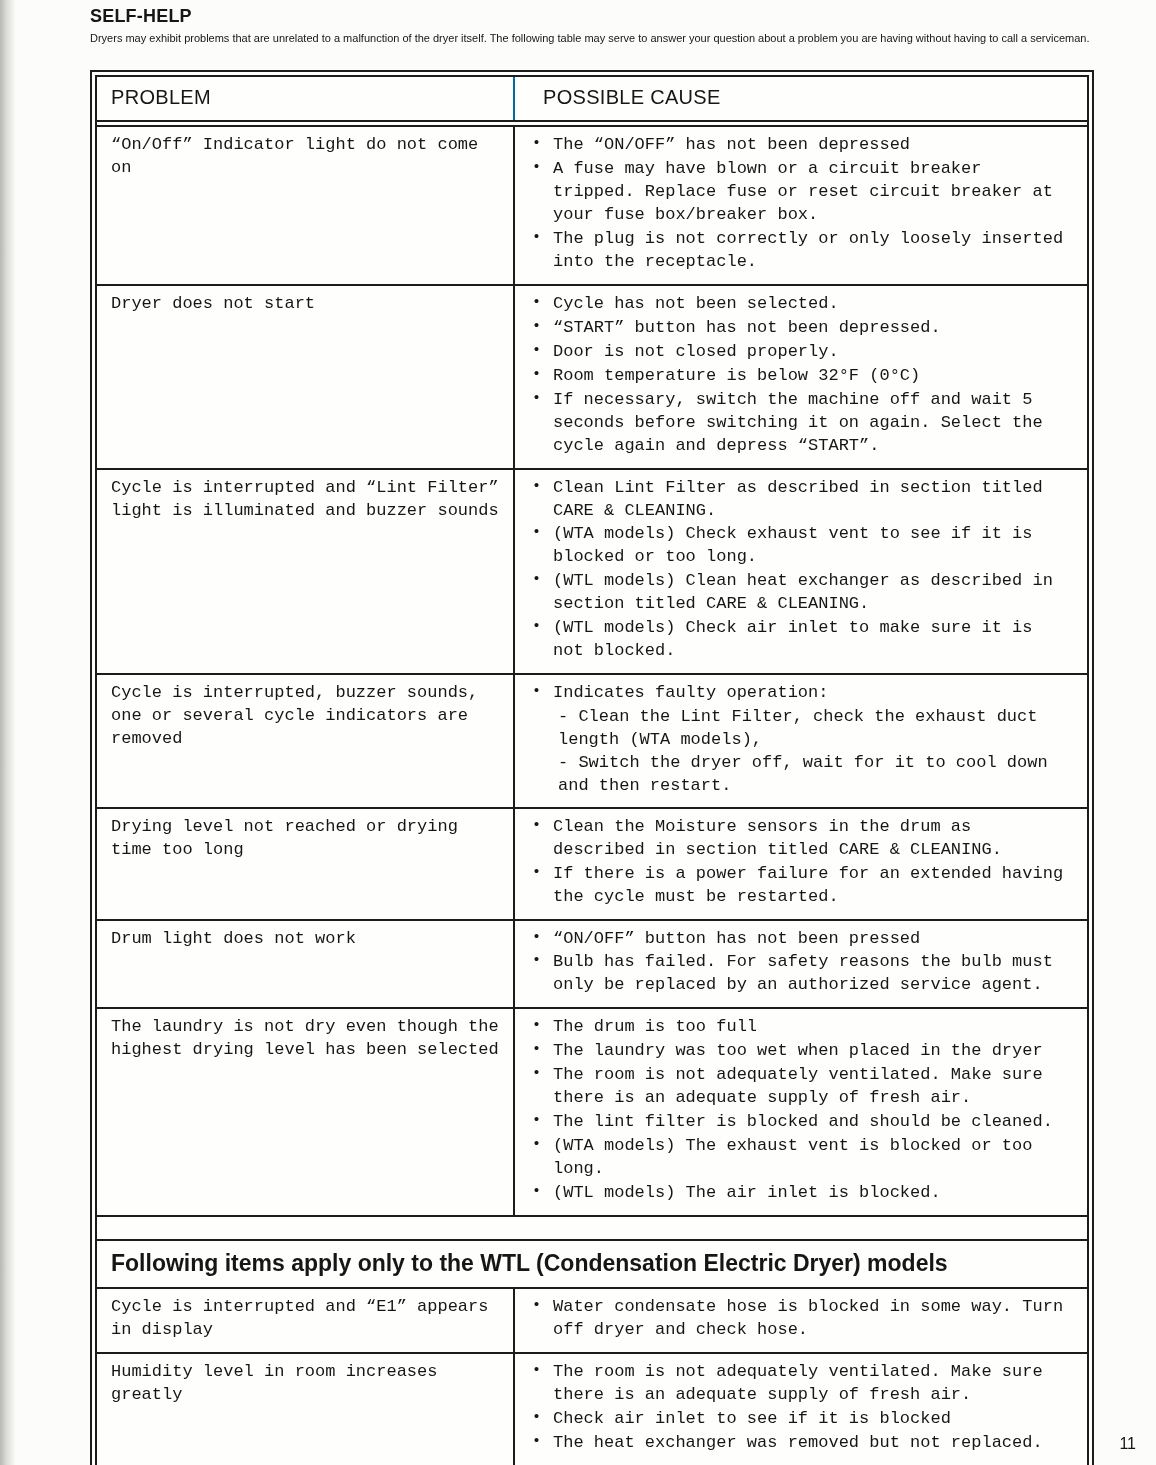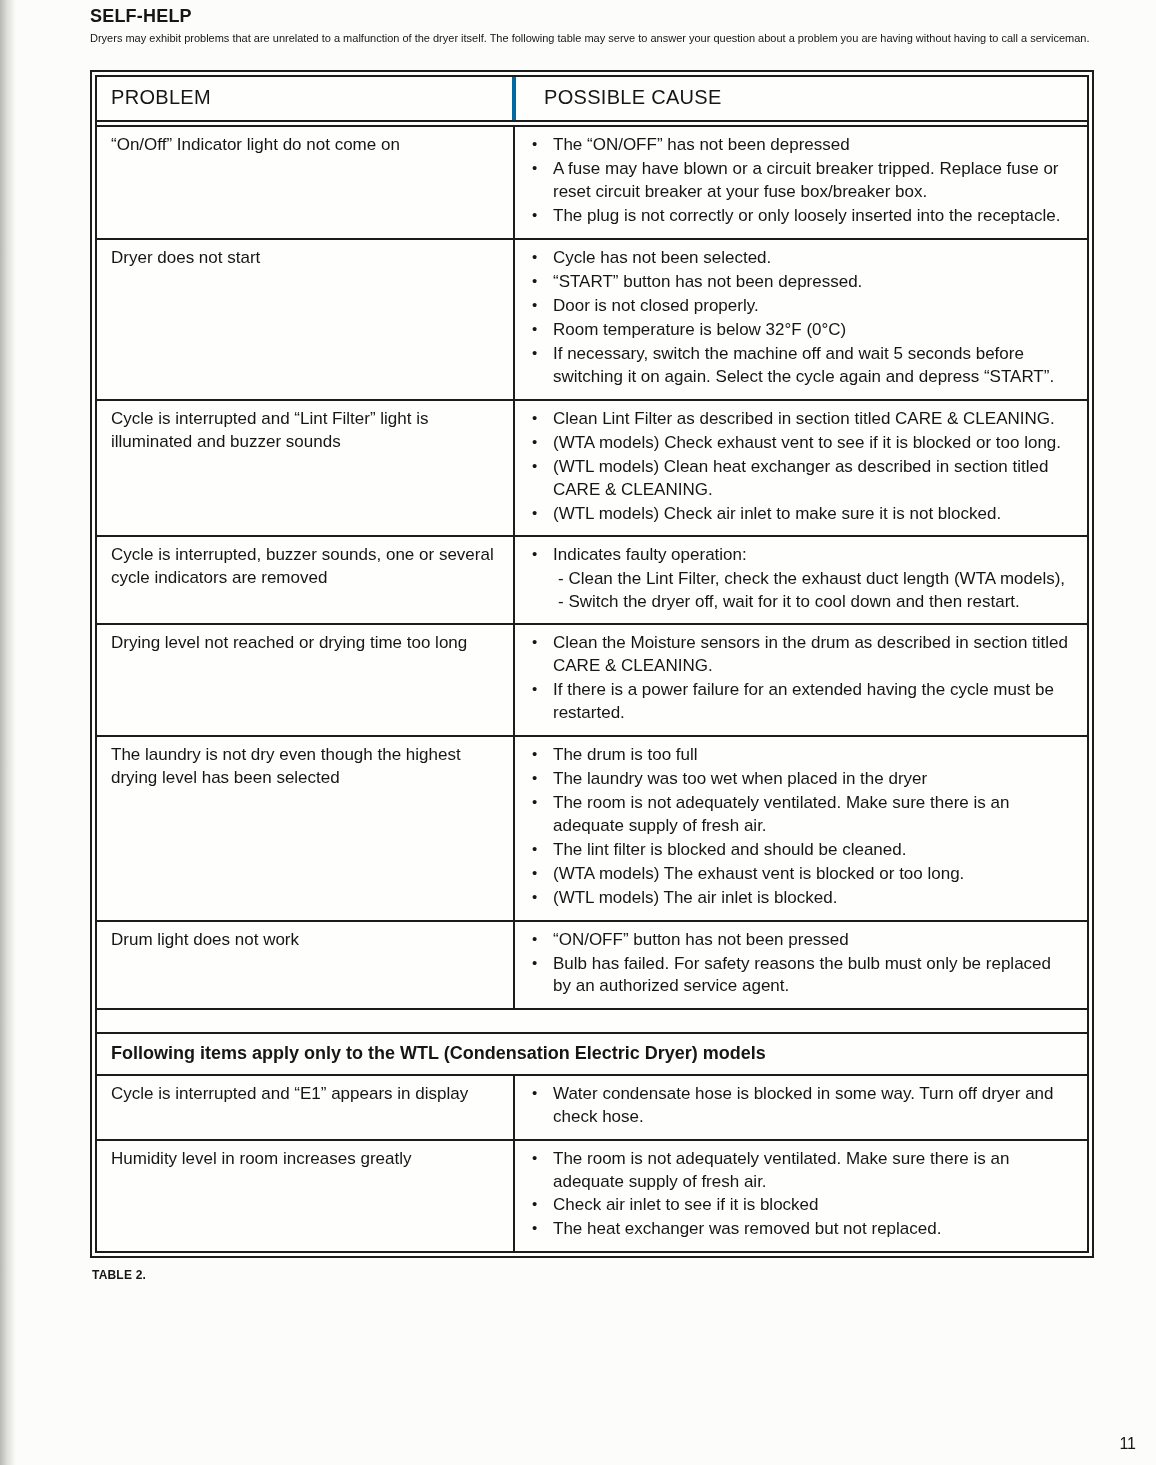--- a/index.html
+++ b/index.html
@@ -48,44 +48,44 @@
     table-layout: fixed;
   }
   table.help th {
     font-size: 20px;
     font-weight: normal;
     text-align: left;
     padding: 9px 12px 11px 14px;
     border-bottom: 7px double #1c1c1c;
     letter-spacing: 0.3px;
   }
-  table.help th.problem { width: 417px; border-right: 4px solid #0369a1; }
+  table.help th.problem { width: 417px; border-right: 2px solid #0369a1; }
   table.help th.cause { padding-left: 28px; }
   table.help td {
     vertical-align: top;
     font-size: 17px;
     line-height: 1.35;
     padding: 7px 12px 9px 14px;
   }
-  table.help tr.body-row td { border-top: 2px solid #1c1c1c; }
+  table.help tr.body-row td { border-top: 2px solid #1c1c1c; font-family: Liberation Mono, monospace; }
   table.help td.problem { border-right: 2px solid #1c1c1c; }
   table.help td.causes { padding-left: 12px; padding-right: 14px; }
   .bullet { display: flex; margin: 0 0 1px 0; }
   .bullet .marker { flex: 0 0 26px; width: 26px; padding-left: 5px; font-size: 15px; }
   .bullet .btext { flex: 1; }
   .subline { padding-left: 31px; }
   table.help tr.spacer-row td {
     border-top: 2px solid #1c1c1c;
     height: 24px;
     padding: 0;
   }
   table.help tr.section-row td {
     border-top: 2px solid #1c1c1c;
     font-weight: bold;
-    font-size: 18px;
+    font-size: 23px;
     padding: 7px 12px 8px 14px;
   }
   .caption {
     margin: 10px 0 0 2px;
     font-size: 12px;
     font-weight: bold;
     letter-spacing: 0.2px;
   }
   .page-number {
     position: absolute;
@@ -193,20 +193,33 @@
                 <span class="marker">•</span>
                 <span class="btext">Clean the Moisture sensors in the drum as described in section titled CARE &amp; CLEANING.</span>
               </div>
               <div class="bullet">
                 <span class="marker">•</span>
                 <span class="btext">If there is a power failure for an extended having the cycle must be restarted.</span>
               </div>
             </td>
           </tr>
           <tr class="body-row">
+            <td class="problem">Drum light does not work</td>
+            <td class="causes">
+              <div class="bullet">
+                <span class="marker">•</span>
+                <span class="btext">“ON/OFF” button has not been pressed</span>
+              </div>
+              <div class="bullet">
+                <span class="marker">•</span>
+                <span class="btext">Bulb has failed. For safety reasons the bulb must only be replaced by an authorized service agent.</span>
+              </div>
+            </td>
+          </tr>
+          <tr class="body-row">
             <td class="problem">The laundry is not dry even though the highest drying level has been selected</td>
             <td class="causes">
               <div class="bullet">
                 <span class="marker">•</span>
                 <span class="btext">The drum is too full</span>
               </div>
               <div class="bullet">
                 <span class="marker">•</span>
                 <span class="btext">The laundry was too wet when placed in the dryer</span>
               </div>
@@ -218,33 +231,20 @@
                 <span class="marker">•</span>
                 <span class="btext">The lint filter is blocked and should be cleaned.</span>
               </div>
               <div class="bullet">
                 <span class="marker">•</span>
                 <span class="btext">(WTA models) The exhaust vent is blocked or too long.</span>
               </div>
               <div class="bullet">
                 <span class="marker">•</span>
                 <span class="btext">(WTL models) The air inlet is blocked.</span>
-              </div>
-            </td>
-          </tr>
-          <tr class="body-row">
-            <td class="problem">Drum light does not work</td>
-            <td class="causes">
-              <div class="bullet">
-                <span class="marker">•</span>
-                <span class="btext">“ON/OFF” button has not been pressed</span>
-              </div>
-              <div class="bullet">
-                <span class="marker">•</span>
-                <span class="btext">Bulb has failed. For safety reasons the bulb must only be replaced by an authorized service agent.</span>
               </div>
             </td>
           </tr>
           <tr class="spacer-row">
             <td class="spacer" colspan="2"></td>
           </tr>
           <tr class="section-row">
             <td class="section" colspan="2">Following items apply only to the WTL (Condensation Electric Dryer) models</td>
           </tr>
           <tr class="body-row">

